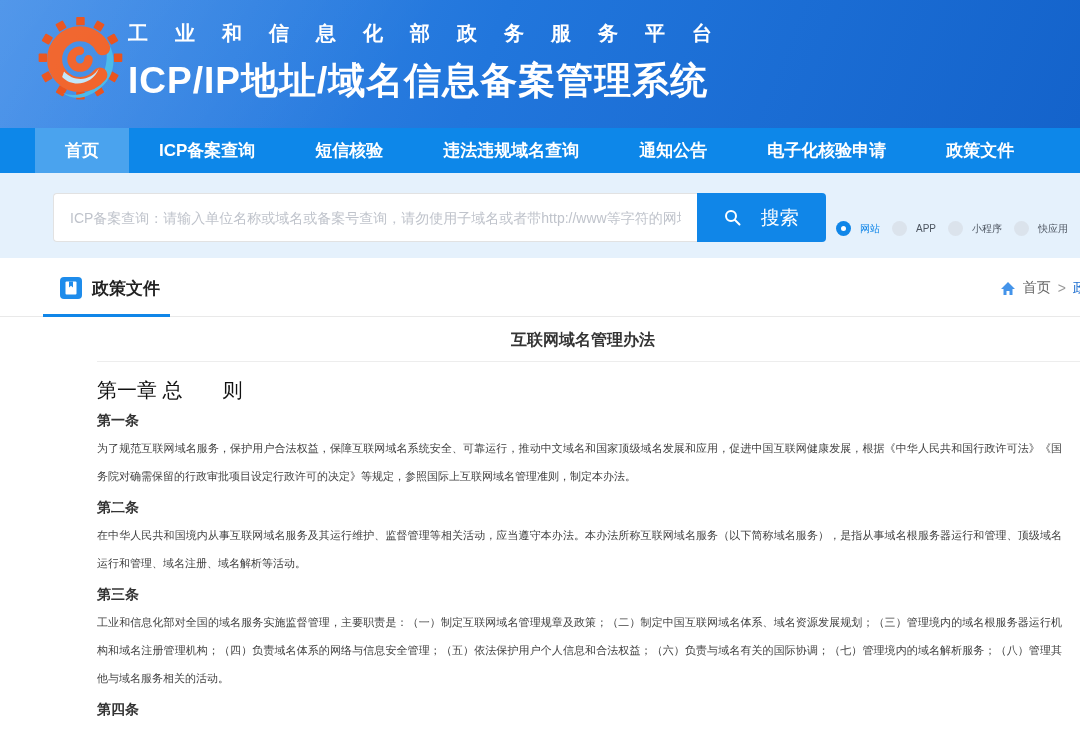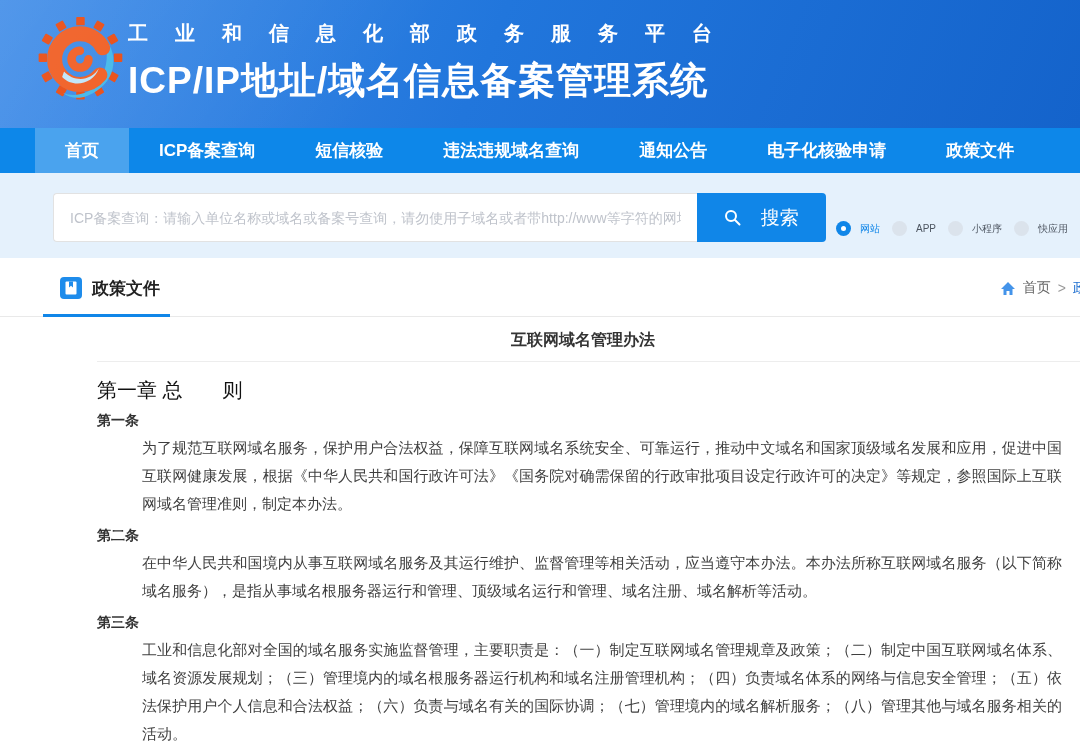--- a/index.html
+++ b/index.html
@@ -77,21 +77,21 @@
 
   .doc-title{ margin-top:13px; text-align:center; width:972px; margin-left:97px;
               font-size:16px; font-weight:bold; color:#333; }
   .doc-sep{ margin-left:97px; width:1010px; border-top:1px solid #ededed; margin-top:10px; }
 
   .doc{ width:965px; margin-left:97px; }
   .doc-chapter{ margin-top:15px; font-size:20px; font-weight:normal; color:#111;
                 line-height:26px; margin-bottom:10px; }
   .article-heading{ margin-top:10px; margin-bottom:6px; font-size:14px; font-weight:bold;
                     color:#333; line-height:15px; }
-  .article-text{ font-size:15px; line-height:28px; color:#3f3f3f; text-align:justify;margin-left:45px; }
+  .article-text{ font-size:11px; line-height:28px; color:#3f3f3f; text-align:justify; }
 </style>
 </head>
 <body>
 
 <div class="page">
 
   <header class="site-header">
     <div class="logo">
       <svg viewBox="0 0 100 100" width="94" height="108" aria-hidden="true">
         <g fill="#e8480f">

